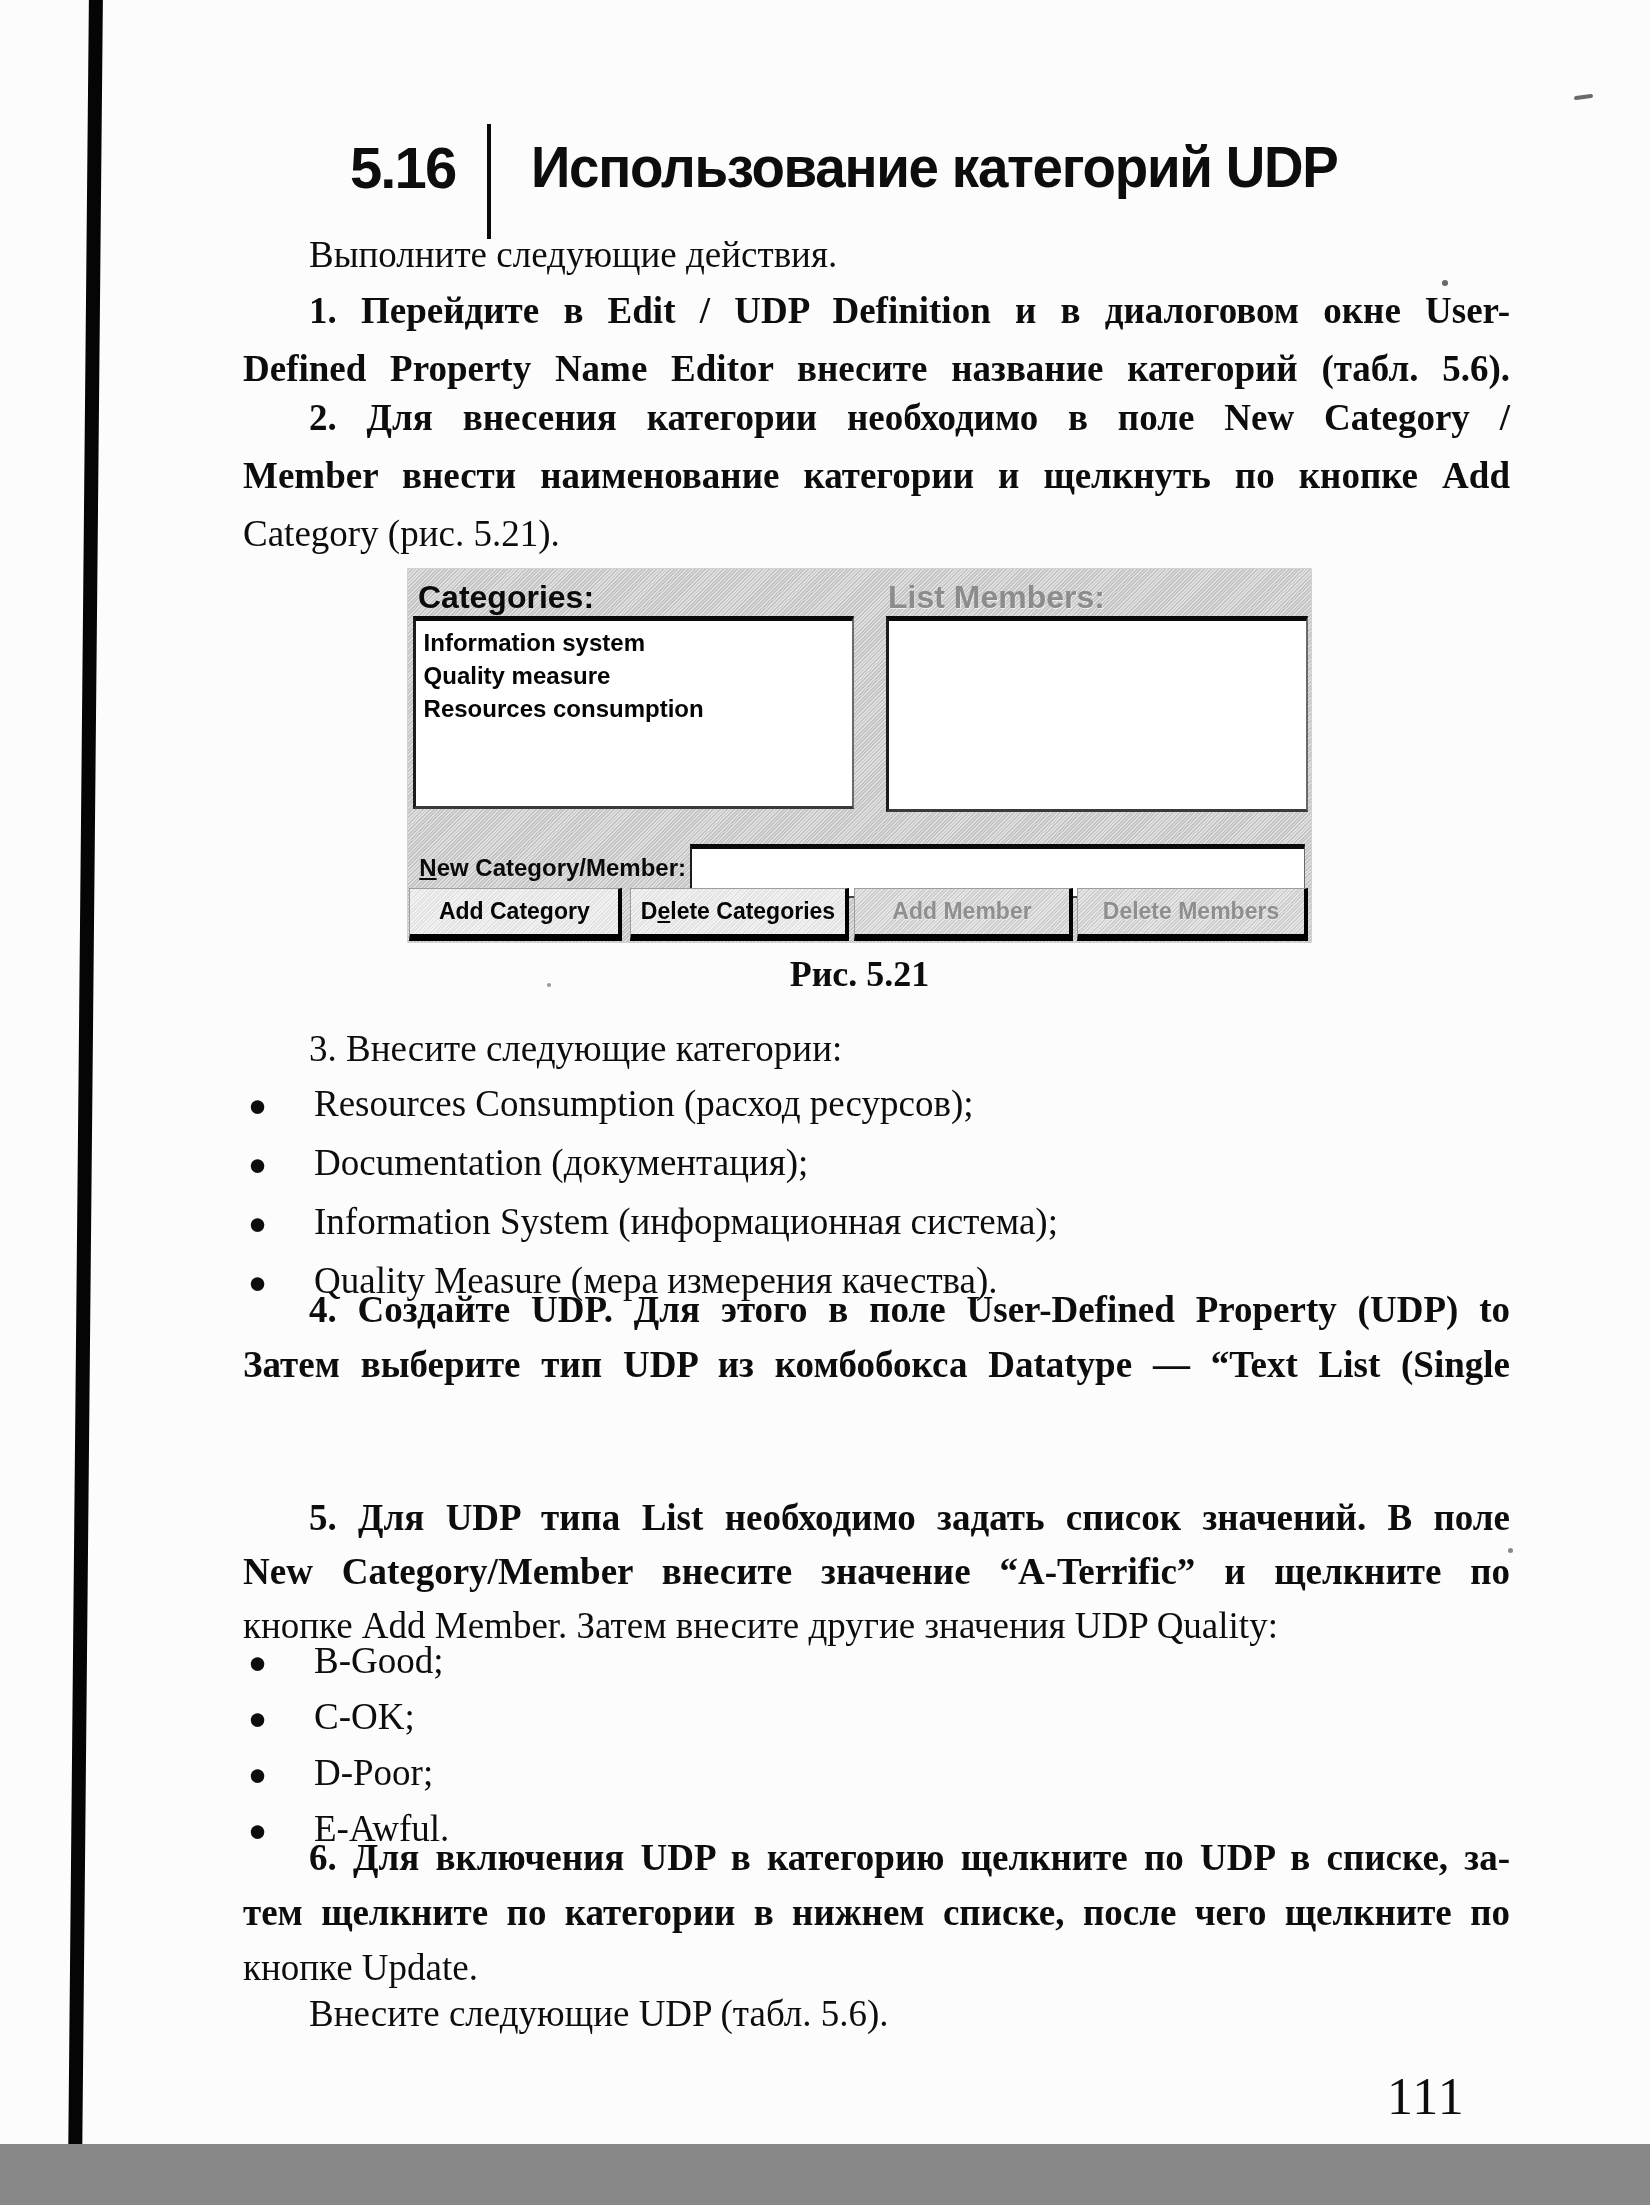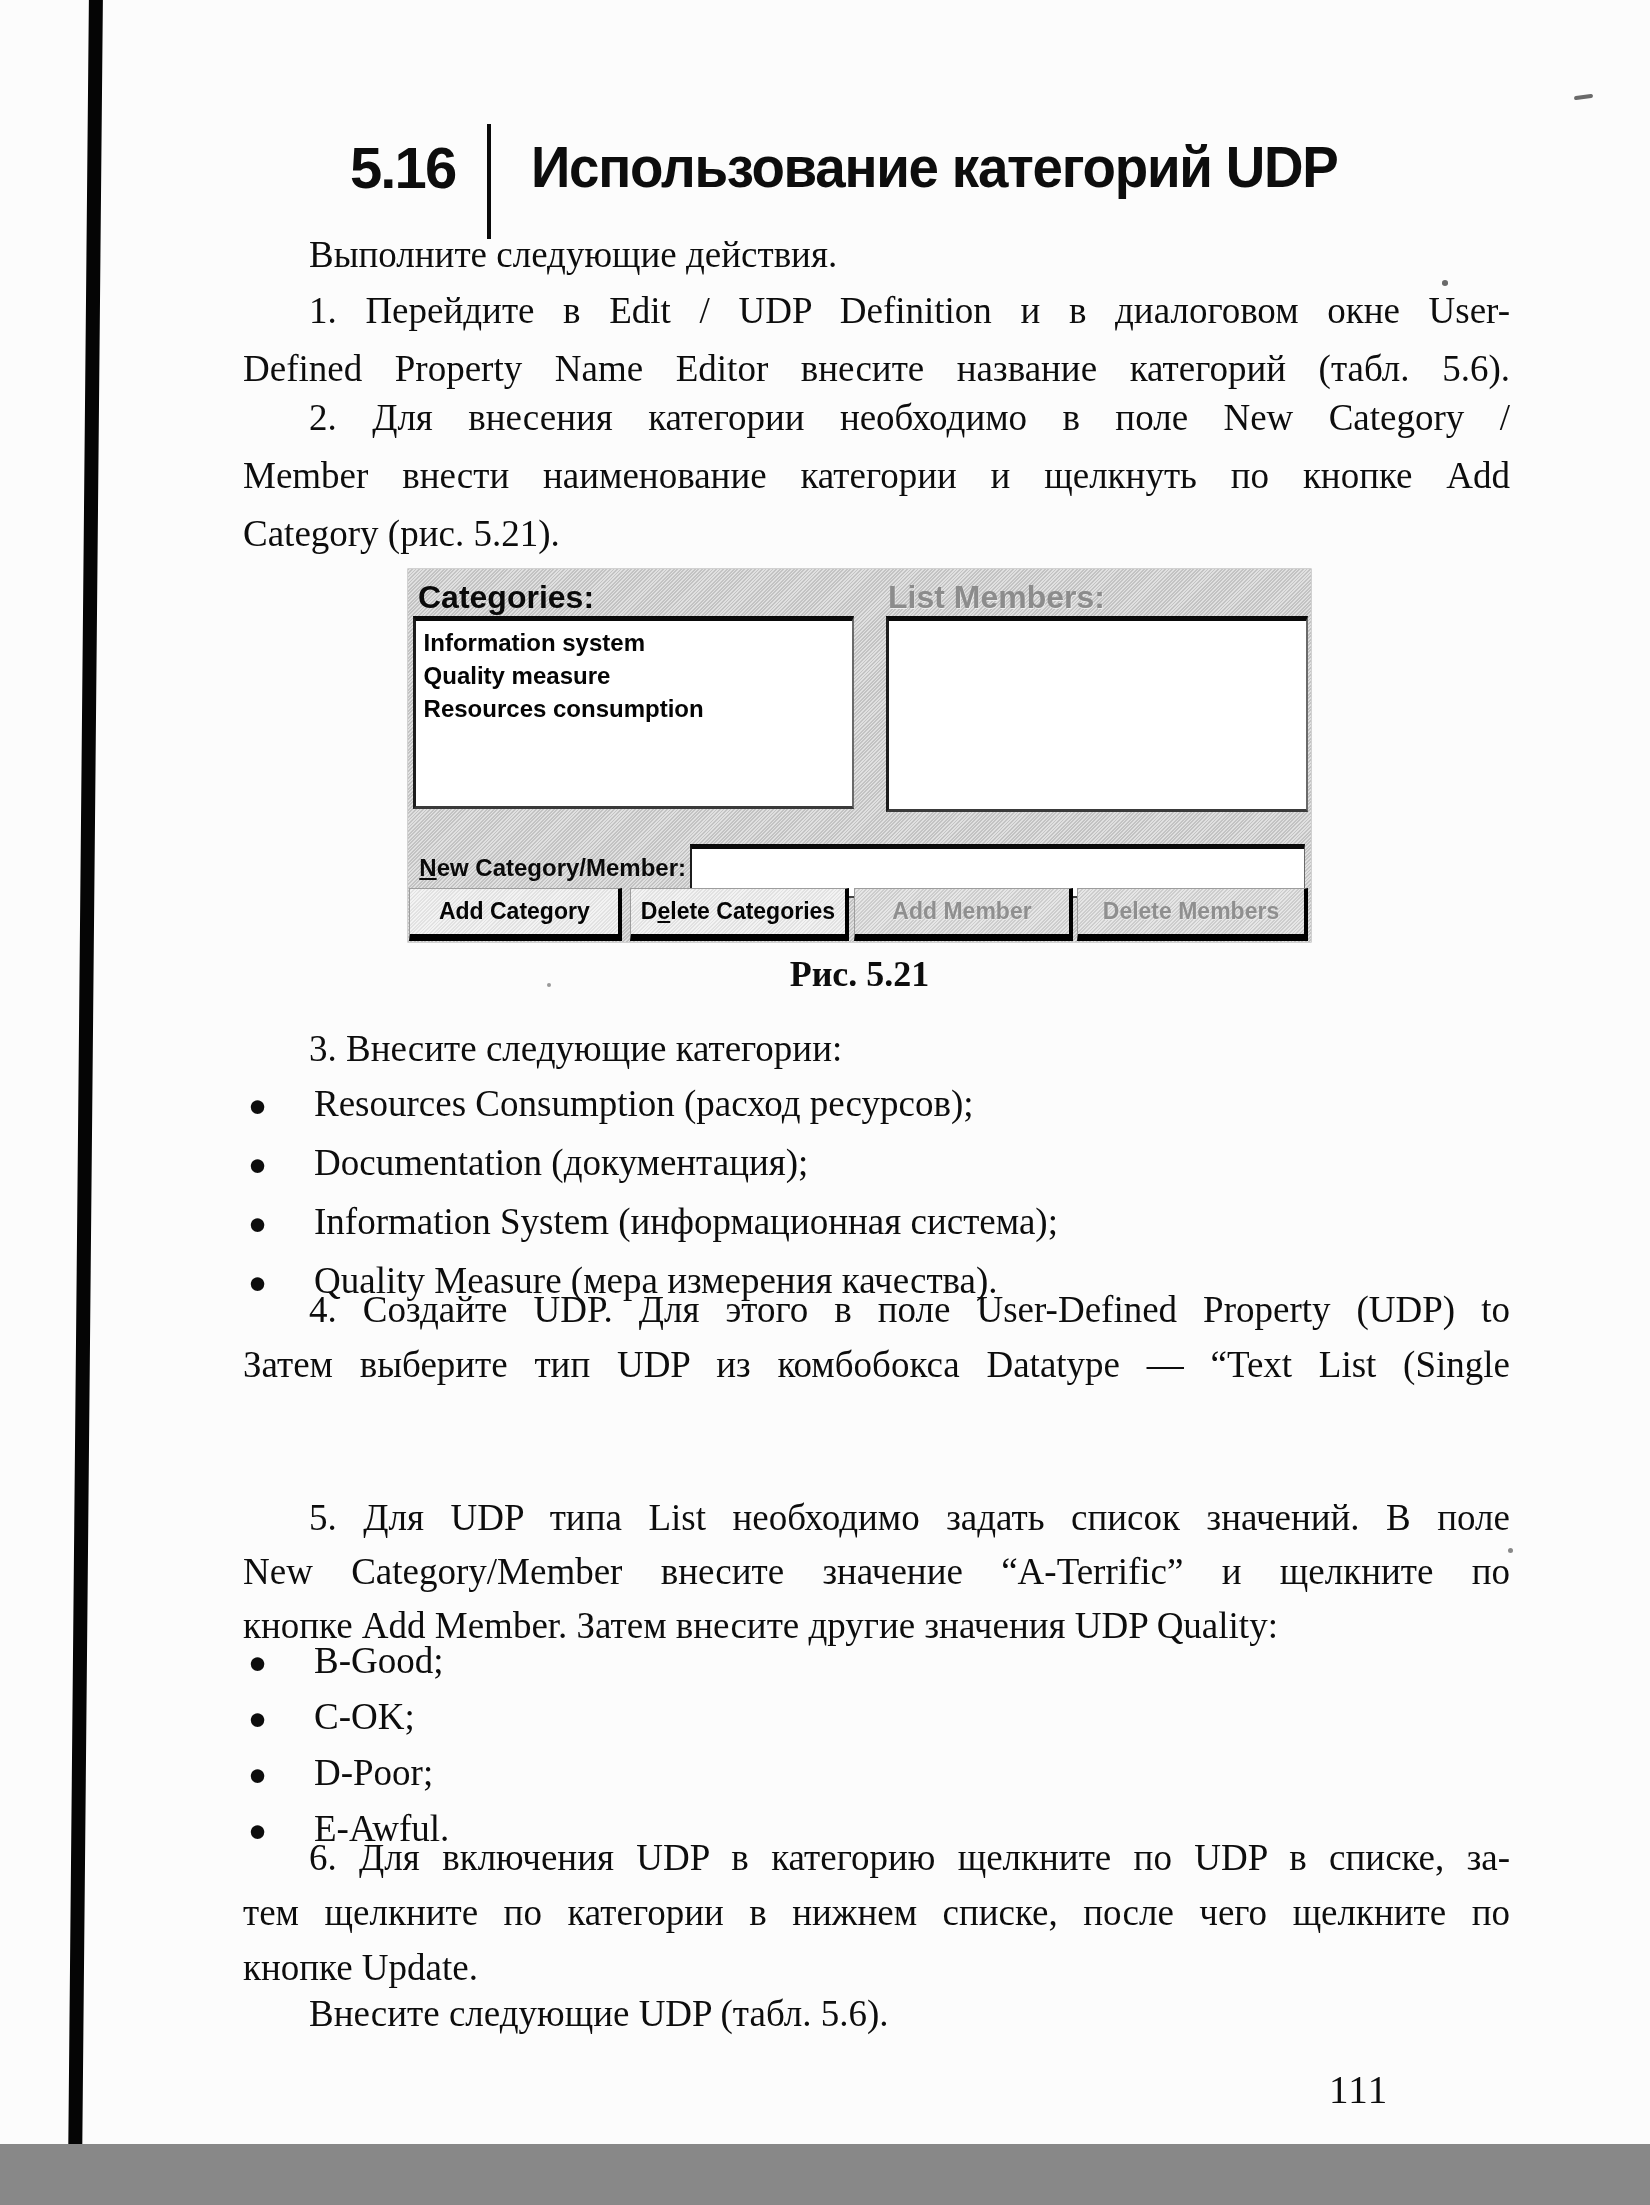--- a/index.html
+++ b/index.html
@@ -35,31 +35,31 @@
     transform:scaleX(0.96);transform-origin:left center;
     white-space:nowrap;
   }
   
   .para{
     position:absolute;left:243px;width:1267px;
     font-size:37px;
   }
   .line{min-height:1em;}
   .ind{padding-left:66px;}
-  .jl{text-align:justify;text-align-last:justify;}
+  .jl{text-align:justify;text-align-last:justify;font-weight:bold;}
   .ll{text-align:left;}
   .bullet-line{display:flex;align-items:baseline;}
   .dot{flex:0 0 66px;padding-left:5px;font-size:31.5px;}
   .caption{
     position:absolute;left:408px;top:953px;width:903px;
     text-align:center;font-weight:bold;font-size:36px;
   }
   .pagenum{
-    position:absolute;left:1329px;top:2067px;
-    font-size:39px;letter-spacing:1.3px;
+    position:absolute;left:1387px;top:2067px;
+    font-size:52px;letter-spacing:1.3px;
   }
   
   .dialog{
     position:absolute;left:408px;top:569px;width:903px;height:373px;
     background:repeating-linear-gradient(135deg,#c3c3c3 0 1.3px,#e0e0e0 1.3px 2.5px);
     font-family:"Liberation Sans", sans-serif;
     font-weight:bold;
     box-shadow:0 0 0 0.6px #b5b5b5;
   }
   .dlg-label{

